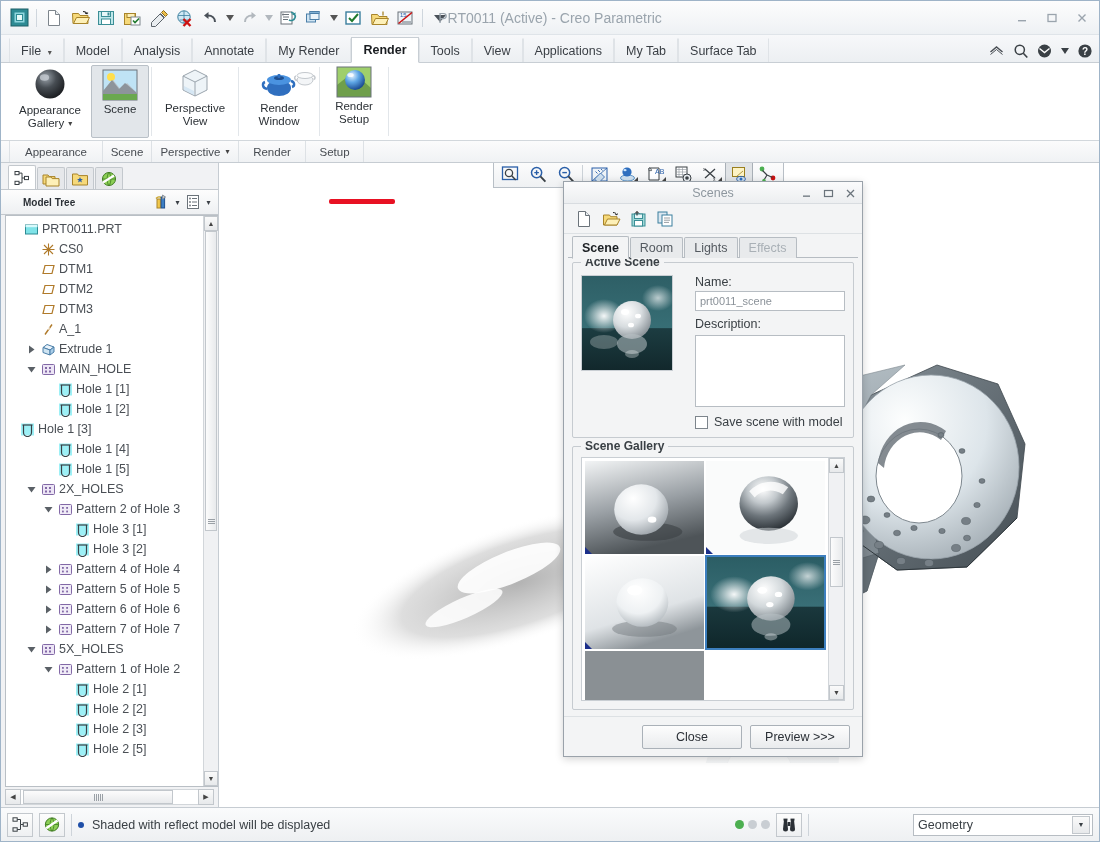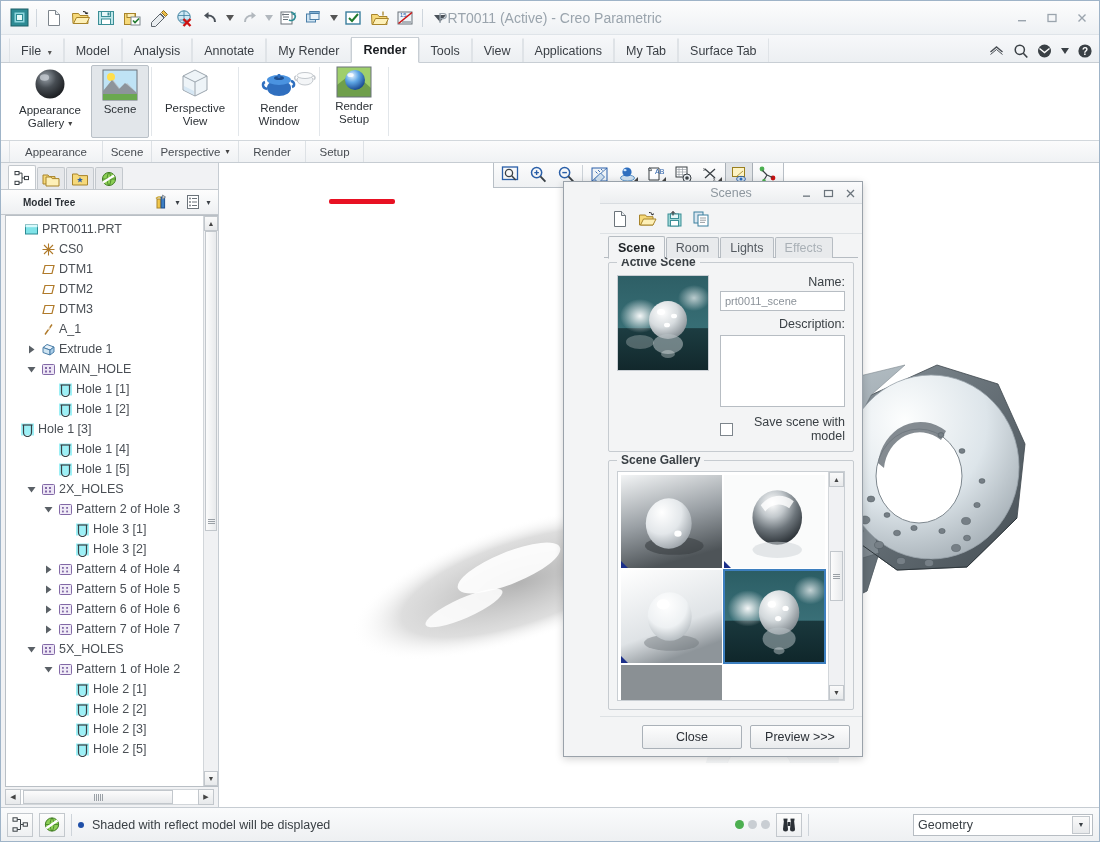--- a/index.html
+++ b/index.html
@@ -183,21 +183,21 @@
 
   .dlg-tabs { height:24px; flex:0 0 24px; display:flex; align-items:flex-end; padding-left:8px; position:relative; }
   .dlg-tabs::after { content:""; position:absolute; left:4px; right:4px; bottom:0; height:1px; background:#b6bcc2; }
   .dtab { height:21px; line-height:20px; padding:0 9px; font-size:12.5px; color:#545a60; background:#e8eaec; border:1px solid #b6bcc2; border-bottom:none; border-radius:2px 2px 0 0; position:relative; z-index:2; margin-right:1px; }
   .dtab.active { background:#f3f4f5; color:#1c2024; font-weight:bold; height:23px; line-height:22px; border-bottom:1px solid #f3f4f5; margin-bottom:-1px; }
   .dtab.disabled { color:#a9b0b6; }
 
   .dlg-body { flex:1 1 auto; padding:4px 8px 0 8px; min-height:0; display:flex; flex-direction:column; }
   .fieldset { border:1px solid #c6cbd0; border-radius:2px; margin-bottom:8px; padding:4px 8px 8px 8px; position:relative; }
   .fs-legend { position:absolute; top:-8px; left:8px; background:#f3f4f5; padding:0 4px; font-size:12px; font-weight:bold; color:#3a4045; }
-  .active-scene-row { display:flex; gap:11px; padding-top:8px;text-align:right; }
+  .active-scene-row { display:flex; gap:22px; padding-top:8px; }
   .thumb-main { width:92px; height:96px; border:1px solid #c9ced3; flex:0 0 92px; position:relative; overflow:hidden; }
   .as-fields { flex:1; display:flex; flex-direction:column; }
   .flabel { font-size:12.5px; color:#3a4045; margin-bottom:2px; }
   .finput { height:20px; background:#fff; border:1px solid #b7bdc3; font-size:11px; color:#8b9299; padding:0 4px; display:flex; align-items:center; }
   .ftextarea { height:72px; background:#fff; border:1px solid #b7bdc3; margin-top:2px; }
   .chkrow { display:flex; align-items:center; gap:6px; margin-top:8px; }
   .chk { width:13px; height:13px; background:#fff; border:1px solid #7d858c; flex:0 0 13px; }
   .chklabel { font-size:12.5px; color:#3a4045; }
 
   .gallery-fs { flex:1 1 auto; display:flex; flex-direction:column; min-height:0; margin-bottom:6px; }
@@ -1241,21 +1241,21 @@
             <circle cx="15" cy="13" r="2.4" fill="#cc1111"></circle>
             <path d="M4.5 5.5L9 10M9 10l5.5 2.5M9 10l-3 5" stroke="#3a4045" stroke-width="1.2"></path>
             <circle cx="6" cy="15.5" r="1.7" fill="#4caf50"></circle>
           </svg>
         </div>
       </div>
 
       <div class="redbar" style="position:absolute;left:110px;top:36px;width:66px;height:5px;"></div>
     </div>
 
-    <div class="dialog" style="left:562px;top:18px;padding-left:36px;">
+    <div class="dialog" style="left:562px;top:18px;">
       <div class="dlg-title">
         <span>Scenes</span>
         <div class="dlg-wbtns">
           <div class="dlg-wbtn">
             <svg width="11" height="11" viewBox="0 0 11 11">
                 <rect x="2" y="7.5" width="7" height="1.3" fill="#6b747c"></rect>
               </svg>
           </div>
           <div class="dlg-wbtn">
             <svg width="11" height="11" viewBox="0 0 11 11">

